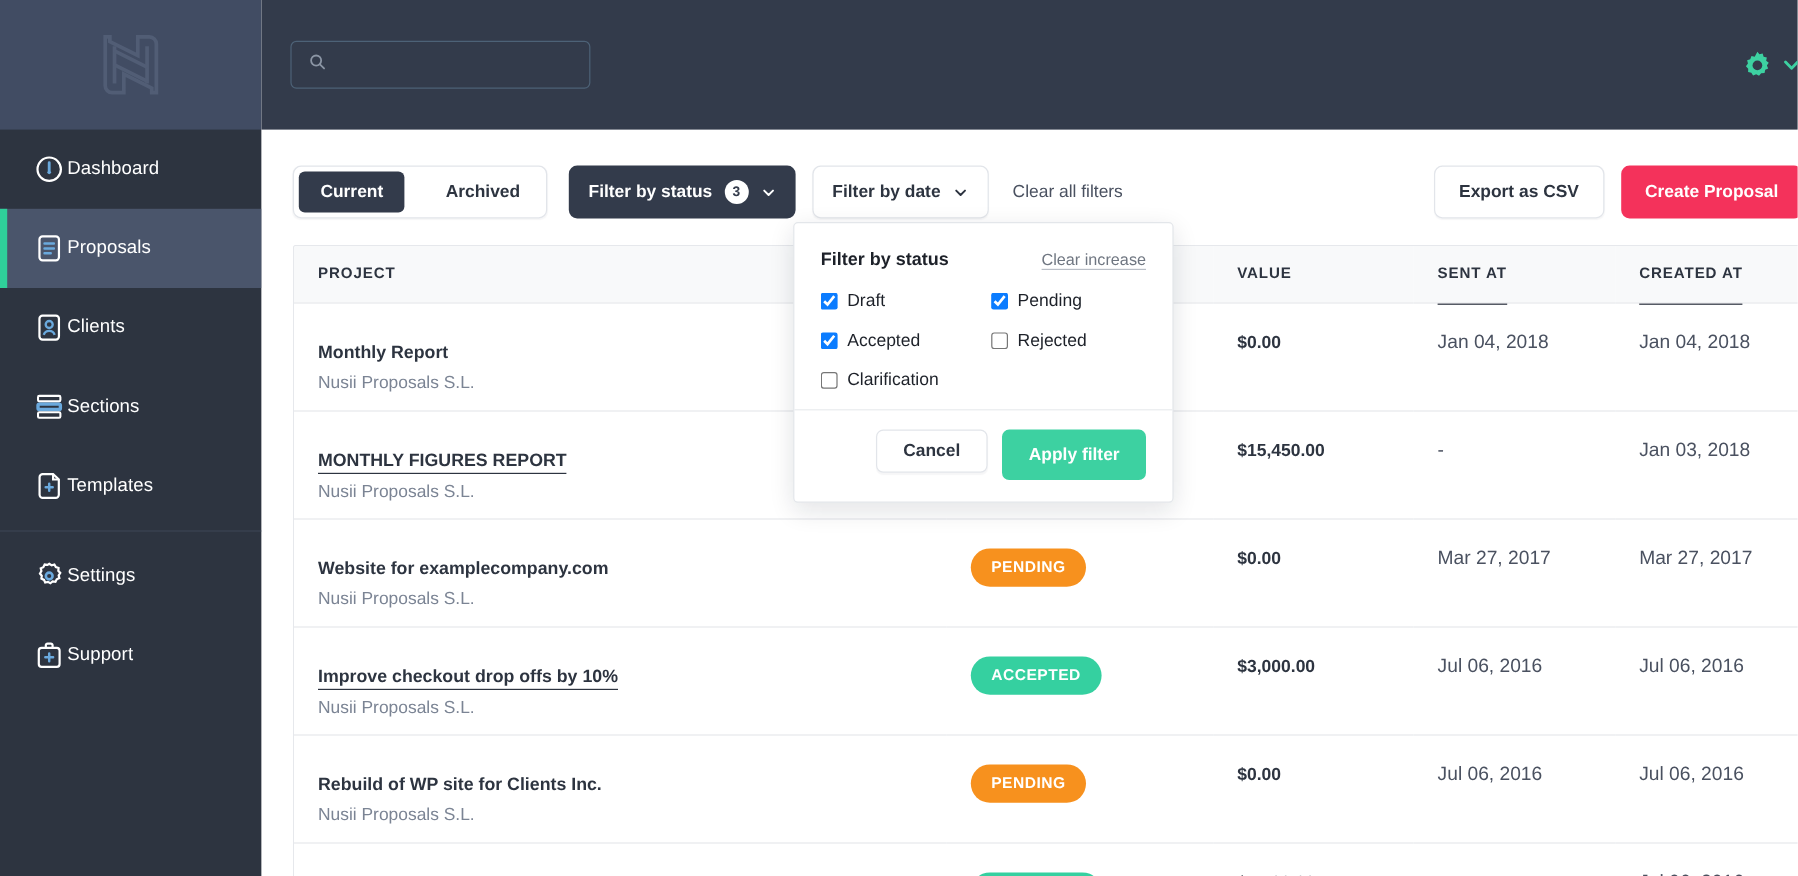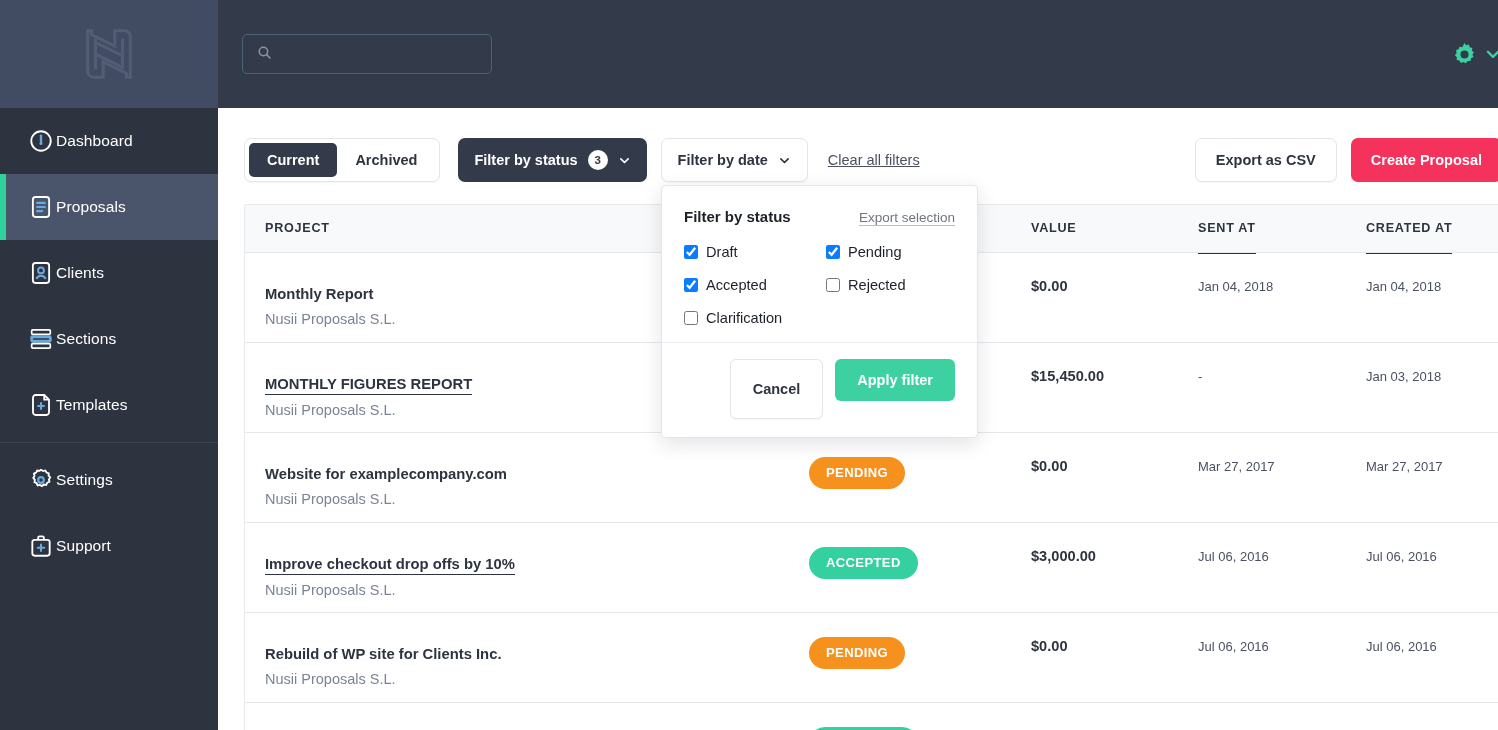--- a/index.html
+++ b/index.html
@@ -86,20 +86,21 @@
     padding: 30px 24px 0 26px;
     gap: 0;
     position: relative;
   }
   .seg {
     display: inline-flex; 
     background: #ffffff;
     border: 1px solid #e2e5ea; border-radius: 7px;
     padding: 4px; height: 44px;
     box-shadow: 0 1px 1px rgba(16,24,40,.04);
+    gap: 16px;
   }
   .seg-btn {
     height: 34px; padding: 0 18px;
     border: 0; border-radius: 5px;
     background: transparent;
     font-family: "Liberation Sans", sans-serif;
     font-size: 14.5px; font-weight: 700;
     color: #2d3440; cursor: pointer;
     display: flex; align-items: center;
   }
@@ -127,21 +128,21 @@
     background: #ffffff; color:#2d3440;
     border: 1px solid #e2e5ea; border-radius: 7px;
     font-family: "Liberation Sans", sans-serif;
     font-size: 14.5px; font-weight: 700;
     display: flex; align-items: center; gap: 10px;
     cursor: pointer;
     box-shadow: 0 1px 1px rgba(16,24,40,.04);
   }
   .clear-all {
     margin-left: 20px;
-    font-size: 14.5px; color: #4a5160; cursor: pointer; text-decoration: underline;
+    font-size: 14.5px; color: #4a5160; cursor: pointer;
   }
   .toolbar-right { margin-left: auto; display: flex; align-items: center; gap: 14px; }
   .btn-export {
     height: 44px; padding: 0 20px;
     background: #ffffff; color: #2d3440;
     border: 1px solid #e2e5ea; border-radius: 7px;
     font-family: "Liberation Sans", sans-serif;
     font-size: 14.5px; font-weight: 700; cursor: pointer;
     box-shadow: 0 1px 1px rgba(16,24,40,.04);
   }
@@ -202,21 +203,21 @@
   }
   .pill {
     display: inline-flex; align-items: center; justify-content: center;
     height: 32px; padding: 0 17px; border-radius: 16px;
     color: #ffffff; font-size: 13px; font-weight: 700; letter-spacing: .4px;
   }
   .pill.pending  { background: #f7911e; }
   .pill.draft    { background: #6aa9dd; }
   .pill.accepted { background: #35d0a0; }
   .val { font-size: 14.6px; font-weight: 700; color: #2d3440; }
-  .dt  { font-size: 13px; color: #4a5160; }
+  .dt  { font-size: 16px; color: #4a5160; }
 
   
   .filter-panel {
     position: absolute;
     left: 443px; top: 185px;
     width: 317px;
     background: #ffffff;
     border: 1px solid #e3e6ea;
     border-radius: 4px;
     box-shadow: 0 6px 20px rgba(16,24,40,.12);
@@ -239,21 +240,21 @@
     width: 14px; height: 14px; margin: 0; cursor: pointer;
     accent-color: #0b7cff;
   }
   .fp-opt span { font-size: 14.6px; color: #1d2129; }
   .fp-foot {
     border-top: 1px solid #e9ebee;
     padding: 16px 22px 18px 22px;
     display: flex; justify-content: flex-end; gap: 12px;
   }
   .fp-cancel {
-    height: 60px; padding: 1px 22px;
+    height: 36px; padding: 1px 22px;
     background: #ffffff; border: 1px solid #e2e5ea; border-radius: 6px;
     font-family: "Liberation Sans", sans-serif;
     font-size: 14.5px; font-weight: 700; color: #2d3440; cursor: pointer;
     box-shadow: 0 1px 1px rgba(16,24,40,.04);
   }
   .fp-apply {
     height: 42px; padding: 0 22px;
     background: #3dd1a1; border: 0; border-radius: 6px;
     font-family: "Liberation Sans", sans-serif;
     font-size: 14.5px; font-weight: 700; color: #ffffff; cursor: pointer;
@@ -565,21 +566,21 @@
           </tr>
 
         </tbody>
       </table>
     </div>
 
     <div class="filter-panel">
       <div class="fp-body">
         <div class="fp-head">
           <span class="fp-title">Filter by status</span>
-          <span class="fp-clear">Export selection</span>
+          <span class="fp-clear">Clear increase</span>
         </div>
         <div class="fp-grid">
           <label class="fp-opt">
             <input type="checkbox" checked="" style="">
             <span>Draft</span>
           </label>
           <label class="fp-opt">
             <input type="checkbox" checked="" style="">
             <span>Pending</span>
           </label>

